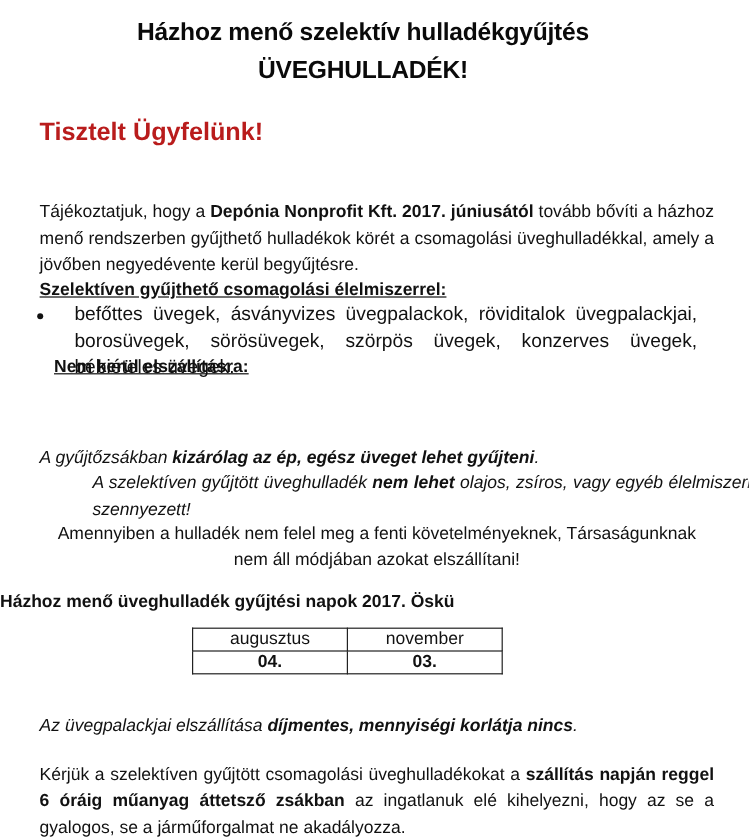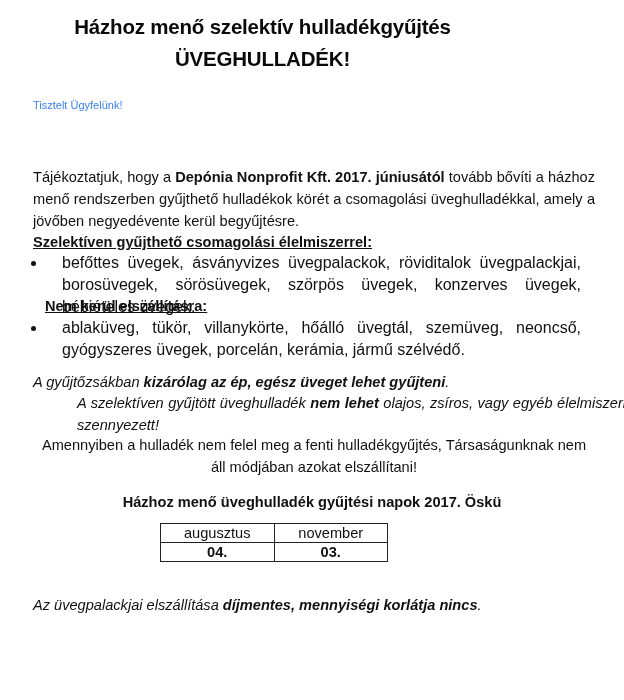--- a/index.html
+++ b/index.html
@@ -4,27 +4,27 @@
 <style>
   html, body { margin: 0; padding: 0; background: #ffffff; }
   body {
     width: 624px; height: 700px; overflow: hidden; position: relative;
     font-family: "Liberation Sans", "DejaVu Sans", sans-serif;
     color: #111111;
   }
   .page { position: absolute; left: 0; top: 0; width: 624px; height: 700px; }
   .title {
     position: absolute; left: 0; width: 525px; text-align: center;
-    font-weight: bold; font-size: 20.5px; letter-spacing: -0.2px; color: #0a0a0a;
+    font-weight: bold; font-size: 20.5px; letter-spacing: -0.2px; color: #0a0a0a; padding-left: 40px;
   }
   .t1 { top: 15px; }
   .t2 { top: 47px; }
   .greeting {
     position: absolute; left: 33px; top: 99px;
-    font-size: 11px; font-weight: normal; color: #3b82f6;
+    font-size: 21px; font-weight: bold; color: #b91c1c;
   }
   .para {
     position: absolute; left: 33px; width: 562px;
     font-size: 14.6px; line-height: 22px; text-align: justify;
     text-align-last: left;
   }
   .para b { font-weight: bold; }
   .p-intro { top: 154px; margin-top: 12px; }
   .heading-u {
     position: absolute; left: 33px; font-size: 14.6px; font-weight: bold;
@@ -47,25 +47,25 @@
   .line {
     position: absolute; left: 33px; width: 562px; font-size: 14.6px; line-height: 22px; font-style: italic;
   }
   .l1 { top: 371px; }
   .l2 { top: 392px; text-align: justify; text-align-last: left; margin-left: 44px; }
   .center-block {
     position: absolute; left: 33px; width: 562px; top: 434px;
     font-size: 14.6px; line-height: 22px; text-align: center;
   }
   .table-title {
-    position: absolute; left: 0; width: 624px; top: 494px; text-align: center;
+    position: absolute; left: 0; width: 624px; top: 494px; 
     font-size: 14.6px; font-weight: bold;
   }
   table.sched {
-    position: absolute; left: 160px; top: 523px; width: 228px;
+    position: absolute; left: 160px; top: 523px; width: 259px;
     border-collapse: collapse; font-size: 14.6px;
   }
   table.sched td {
     border: 1px solid #222; text-align: center; height: 18px; padding: 0;
     line-height: 18px; width: 50%;
   }
   table.sched td.bold { font-weight: bold; }
   .free { top: 594px; }
   .request { top: 635px; }
 </style>
@@ -81,42 +81,39 @@
 
   <div class="para p-intro"><span>Tájékoztatjuk, hogy a </span><b>Depónia Nonprofit Kft. 2017. júniusától</b><span> tovább bővíti a házhoz menő rendszerben gyűjthető hulladékok körét a csomagolási üveghulladékkal, amely a jövőben negyedévente kerül begyűjtésre.</span></div>
 
   <div class="heading-u h-collect">Szelektíven gyűjthető csomagolási élelmiszerrel:</div>
   <div class="bullet-item b-collect">
     <span class="bullet-dot"></span>
     <span class="bullet-text">befőttes üvegek, ásványvizes üvegpalackok, röviditalok üvegpalackjai, borosüvegek, sörösüvegek, szörpös üvegek, konzerves üvegek, bébiételes üvegek.</span>
   </div>
 
   <div class="heading-u h-not">Nem kerül elszállításra:</div>
-  <div class="bullet-item b-not">
-    <span class="bullet-dot"></span>
-    <span class="bullet-text">ablaküveg, tükör, villanykörte, hőálló üvegtál, szemüveg, neoncső, gyógyszeres üvegek, porcelán, kerámia, jármű szélvédő.</span>
-  </div>
 
   <div class="line l1"><span>A gyűjtőzsákban </span><b>kizárólag az ép, egész üveget lehet gyűjteni</b><span>.</span></div>
 
   <div class="line l2"><span>A szelektíven gyűjtött üveghulladék </span><b>nem lehet</b><span> olajos, zsíros, vagy egyéb élelmiszerrel szennyezett!</span></div>
 
-  <div class="center-block">Amennyiben a hulladék nem felel meg a fenti hulladékgyűjtés, Társaságunknak nem áll módjában azokat elszállítani!</div>
+  <div class="center-block">Amennyiben a hulladék nem felel meg a fenti követelményeknek, Társaságunknak nem áll módjában azokat elszállítani!</div>
 
   <div class="table-title">Házhoz menő üveghulladék gyűjtési napok 2017. Öskü</div>
 
   <table class="sched">
     <tbody>
         <tr>
       <td>augusztus</td>
       <td>november</td>
     </tr>
     <tr>
       <td class="bold">04.</td>
       <td class="bold">03.</td>
     </tr>
   </tbody>
     </table>
 
   <div class="line free"><span>Az üvegpalackjai elszállítása </span><b>díjmentes, mennyiségi korlátja nincs</b><span>.</span></div>
 
+  <div class="para request"><span>Kérjük a szelektíven gyűjtött csomagolási üveghulladékokat a </span><b>szállítás napján reggel 6 óráig műanyag áttetsző zsákban</b><span> az ingatlanuk elé kihelyezni, hogy az se a gyalogos, se a járműforgalmat ne akadályozza.</span></div>
 
 </div>
 
 </body></html>

